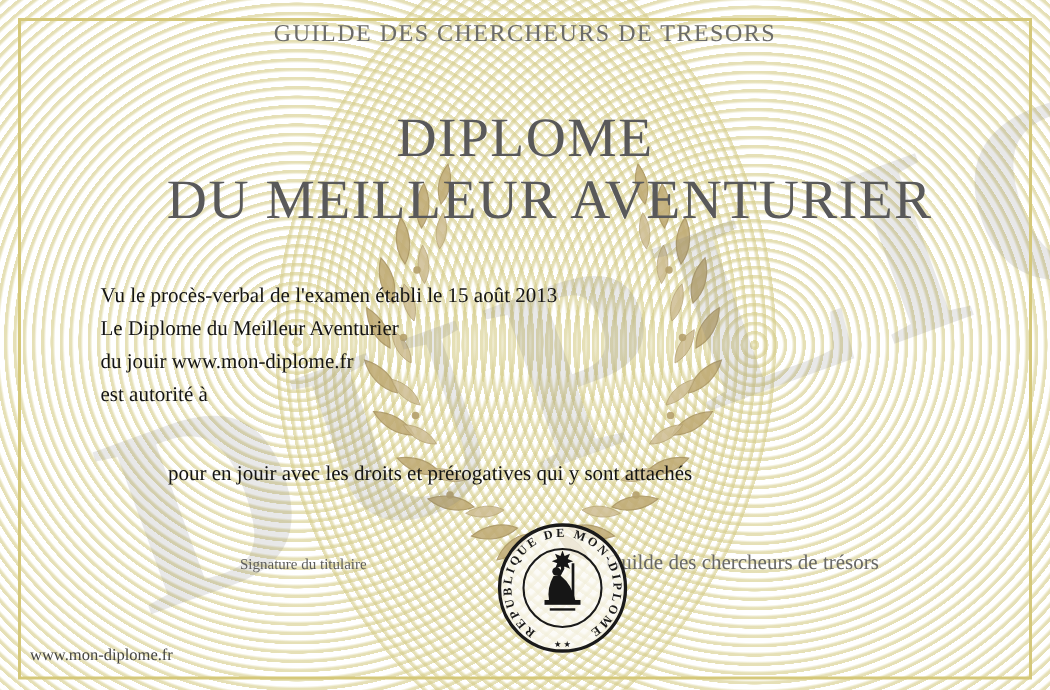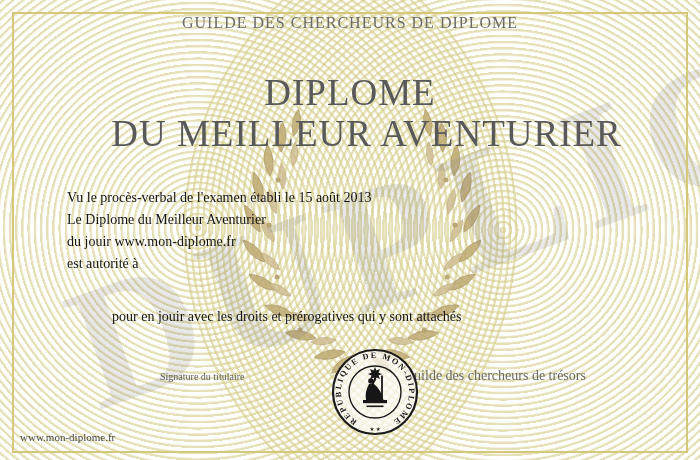--- a/index.html
+++ b/index.html
@@ -140,21 +140,21 @@
         <circle cx="447" cy="277" r="2.5"></circle>
       <circle cx="455" cy="225" r="2.5"></circle>
         <circle cx="446" cy="180" r="2.5"></circle>
     </g>
   </svg>
 
   <div class="watermark">DUPLICATA</div>
 
   <div class="frame"></div>
 
-  <div class="guild-header">GUILDE DES CHERCHEURS DE DIPLOME</div>
+  <div class="guild-header">GUILDE DES CHERCHEURS DE TRESORS</div>
 
   <div class="title">
     <div class="l1">DIPLOME</div>
     <div class="l2">DU MEILLEUR AVENTURIER</div>
   </div>
 
   <div class="body-text">
     <div>Vu le procès-verbal de l'examen établi le 15 août 2013</div>
     <div>Le Diplome du Meilleur Aventurier</div>
     <div>du jouir www.mon-diplome.fr</div>

